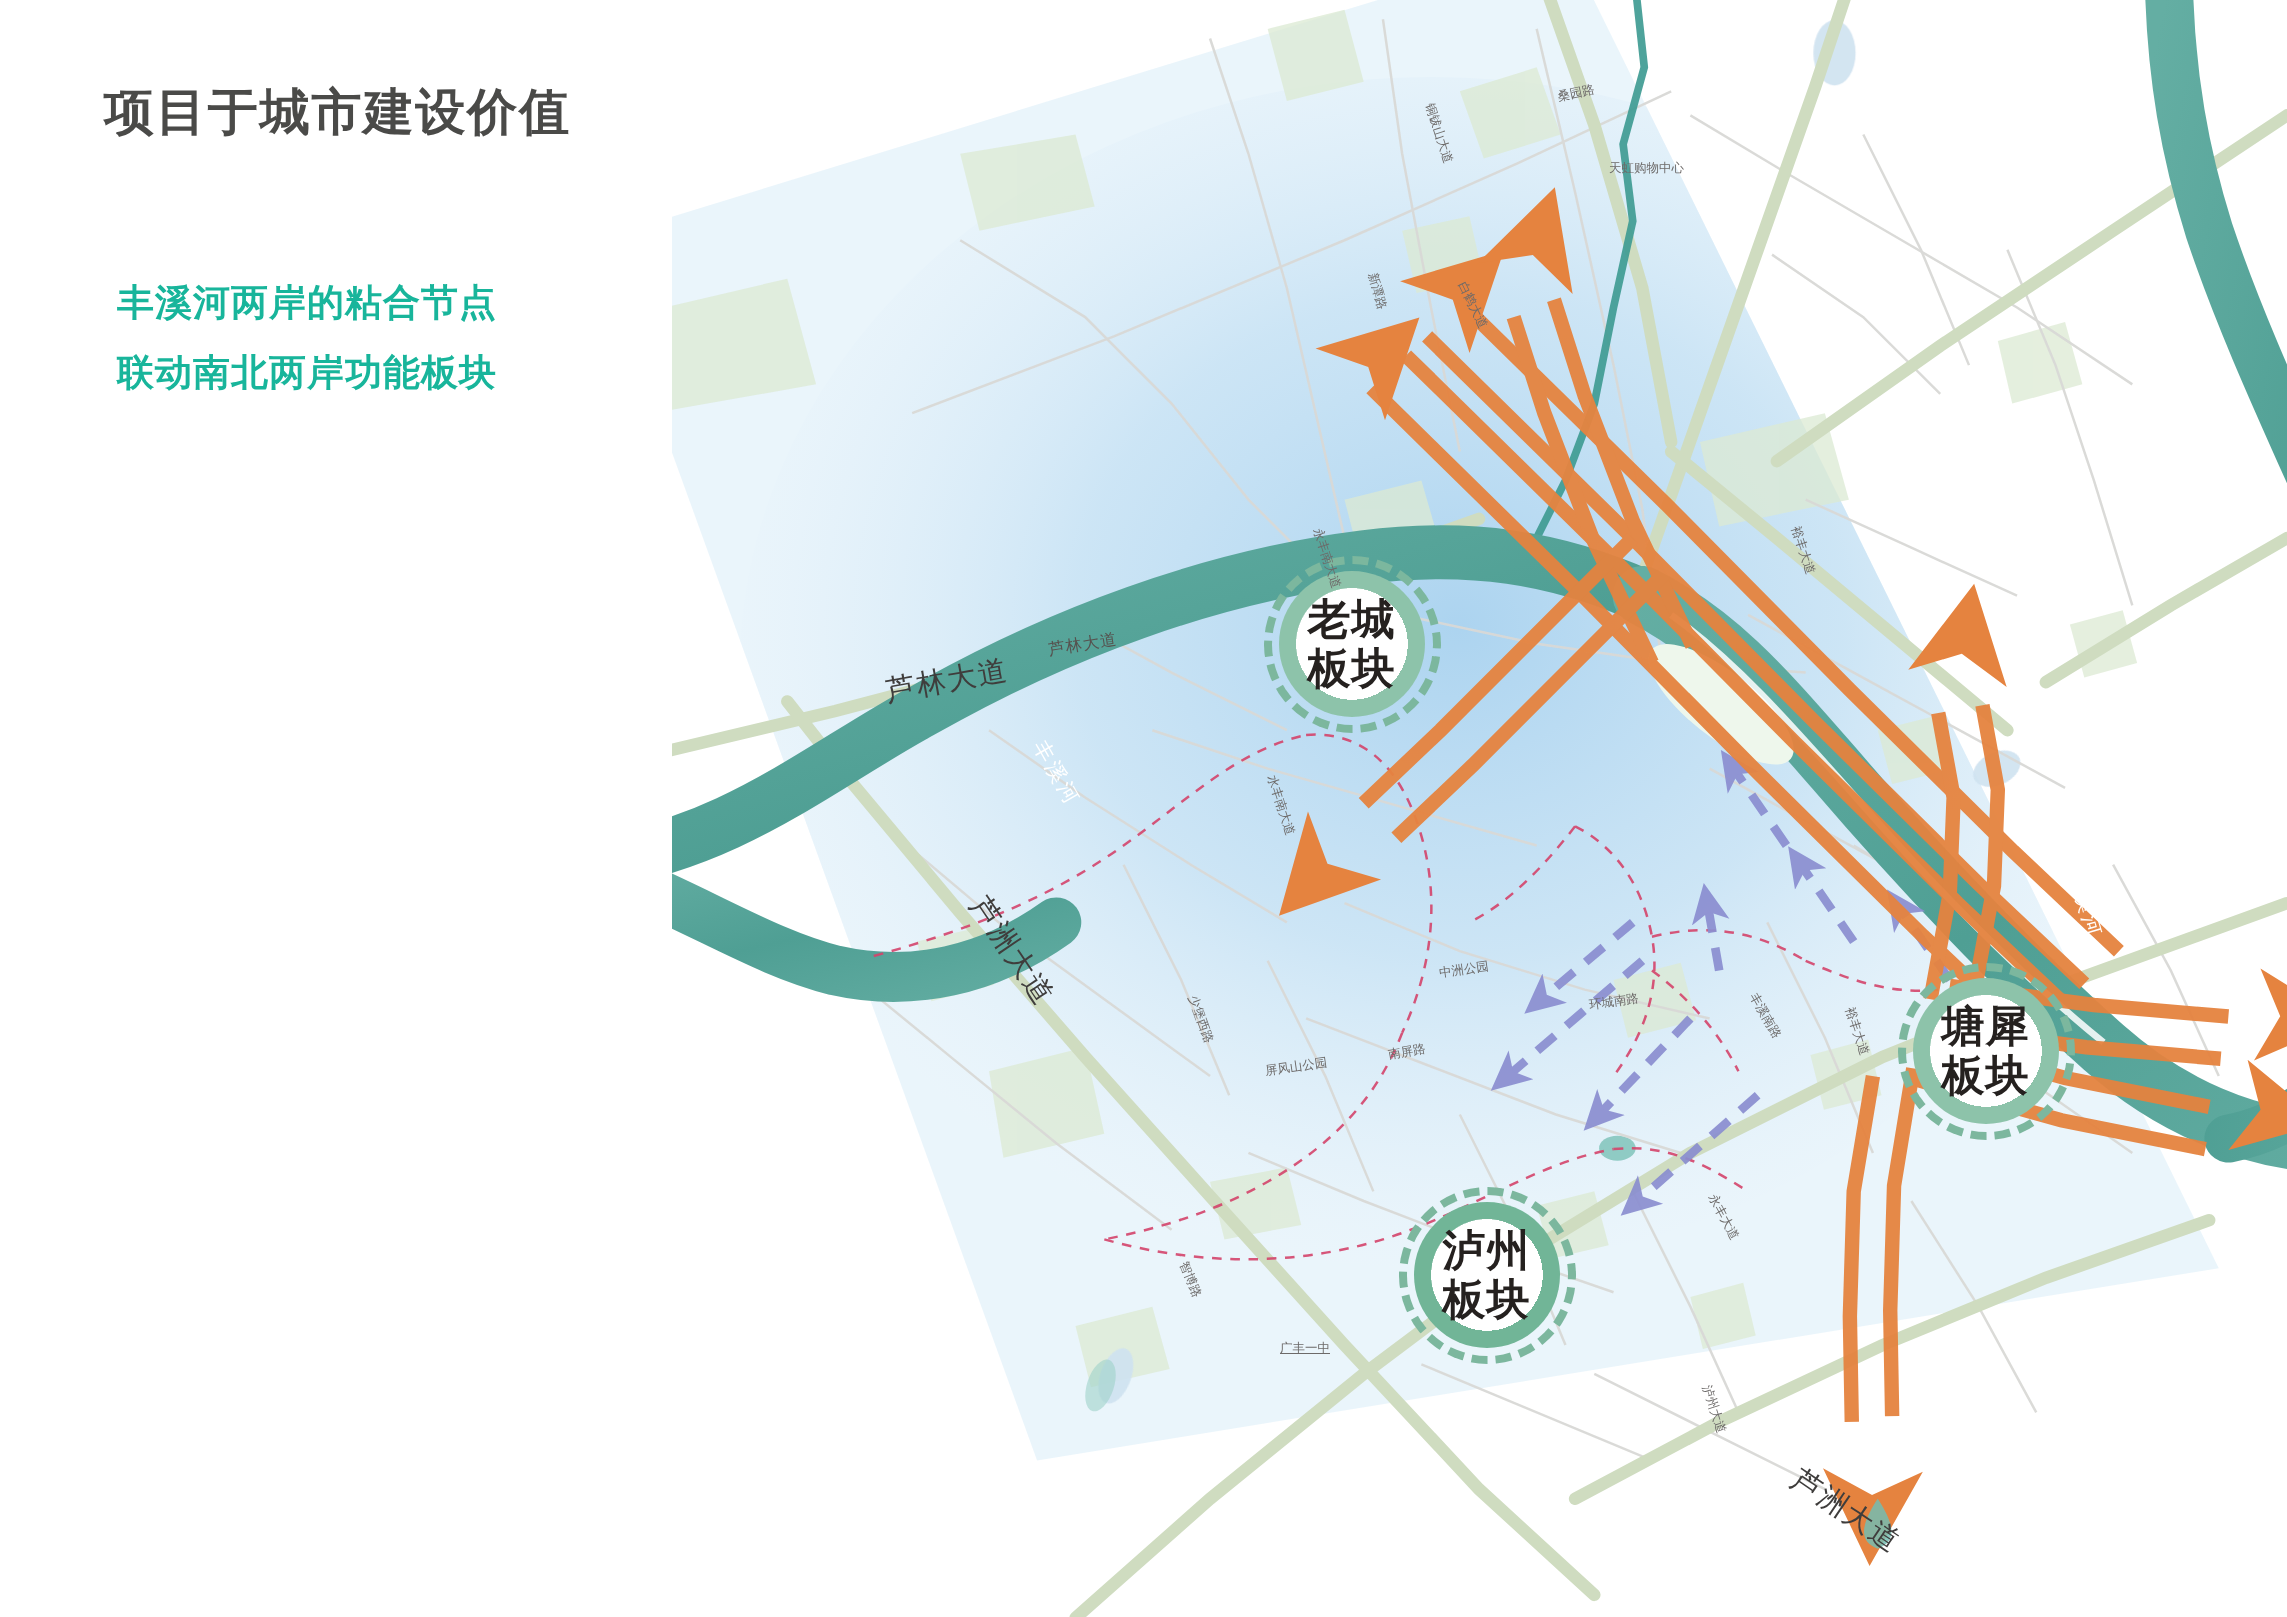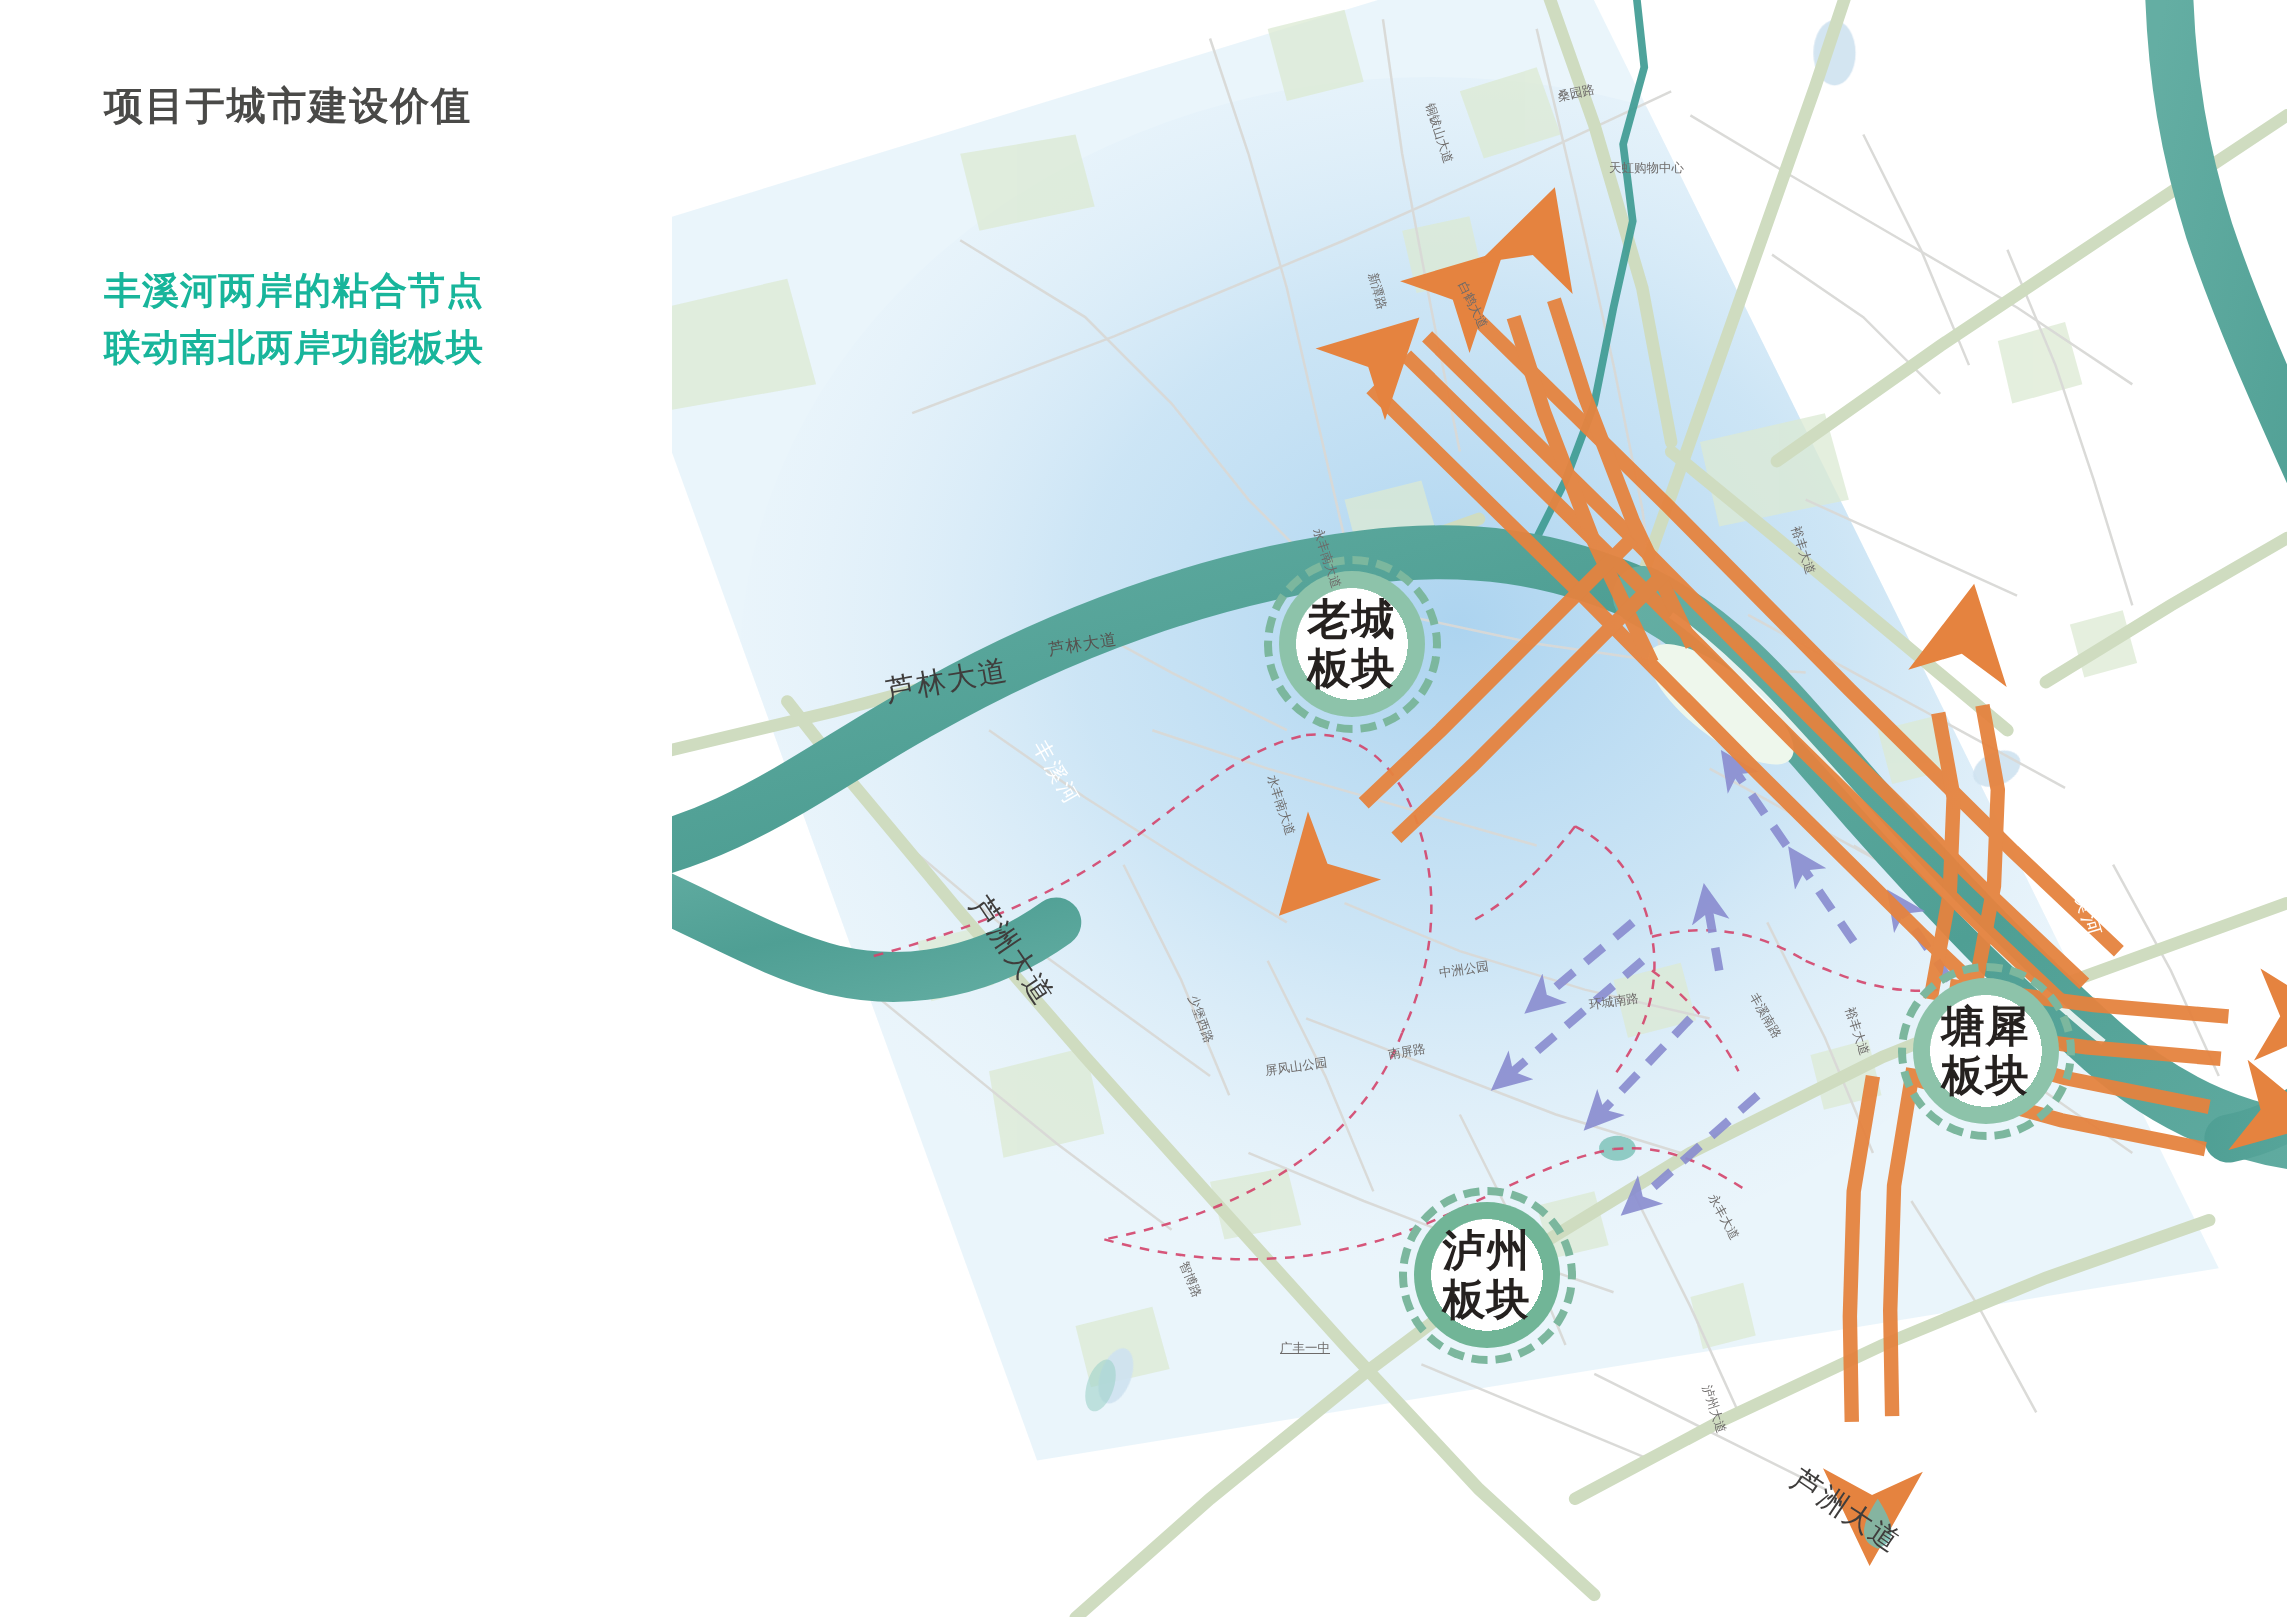--- a/index.html
+++ b/index.html
@@ -7,27 +7,27 @@
     width:2287px;height:1618px;
     background:#ffffff;
     font-family:"Liberation Sans","DejaVu Sans",sans-serif;
     overflow:hidden;position:relative;
   }
   .page{position:absolute;inset:0;background:#fff;}
 
   
   .text-col{position:absolute;left:104px;top:85px;width:557px;}
   .page-title{
-    font-size:39px;font-weight:bold;color:#4a4a48;
+    font-size:50px;font-weight:bold;color:#4a4a48;
     letter-spacing:1.9px;line-height:1.1;margin:0;
   }
   .subtitle-block{margin-top:134px;}
   .subtitle-line{
     font-size:37px;font-weight:bold;color:#18b59b;
-    letter-spacing:1px;line-height:1.55;margin:0;
+    letter-spacing:1px;line-height:1.55;margin:13px;
   }
   .body-block{margin-top:125px;width:519px;}
   .body-text{
     font-size:26px;color:#4a4a48;line-height:1.72;
     margin:0;text-align:justify;text-indent:2em;
     letter-spacing:0.2px;
   }
   .body-text .bold{font-weight:bold;color:#333330;}
 
   

